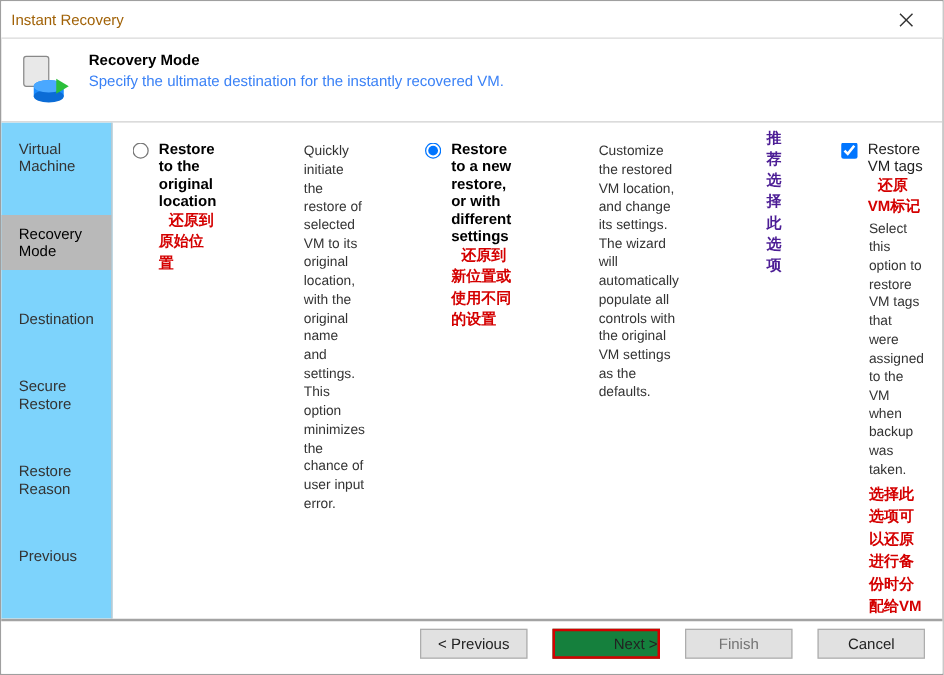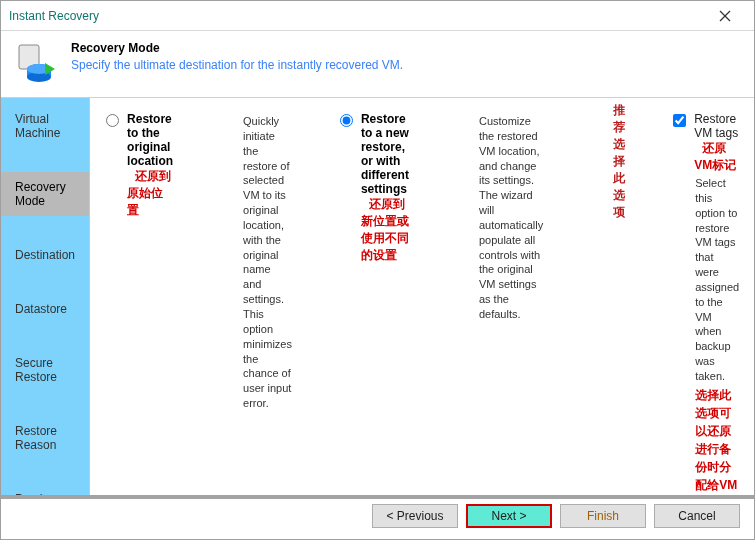--- a/index.html
+++ b/index.html
@@ -1,43 +1,43 @@
 <!DOCTYPE html>
 <html><head>
 <meta charset="utf-8">
 <style>
   * { box-sizing: border-box; margin: 0; padding: 0; }
   body { font-family: "Segoe UI", Tahoma, sans-serif; font-size: 12px; background: #fff; color: #222; width: 755px; height: 540px; overflow: hidden; }
   .window { width: 755px; height: 540px; border: 1px solid #9f9f9f; display: flex; flex-direction: column; background: #fff; }
   .titlebar { height: 30px; background: #fff; border-bottom: 1px solid #d9d9d9; display: flex; align-items: center; padding: 0 8px; }
-  .titlebar-text { flex: 1; font-size: 12px; color: #0f766e; }
+  .titlebar-text { flex: 1; font-size: 12px; color: #a16207; }
   .close-btn { width: 42px; height: 28px; display: flex; align-items: center; justify-content: center; cursor: pointer; }
   .close-btn svg { width: 12px; height: 12px; }
   .header { display: flex; align-items: flex-start; padding: 10px 14px 14px 14px; border-bottom: 1px solid #d0d0d0; gap: 14px; }
   .header-icon { width: 42px; height: 42px; flex-shrink: 0; }
   .header-text h2 { font-size: 12px; font-weight: 700; color: #000; margin-bottom: 3px; }
   .header-text p { font-size: 12px; color: #3b82f6; }
   .body { flex: 1; display: flex; overflow: hidden; }
   .sidebar { width: 183px; border-right: 1px solid #c8c8c8; background: #7dd3fc; display: flex; flex-direction: column; padding-top: 6px; gap: 24px; }
   .sidebar-item { padding: 8px 14px 8px 14px; font-size: 12px; color: #333; cursor: pointer; }
   .sidebar-item.active { background: #b9b9b9; color: #000; }
   .content { flex: 1; padding: 14px 16px 10px 16px; display: flex; flex-direction: row; position: relative; gap: 48px; }
   .radio-row { display: flex; align-items: flex-start; gap: 8px; margin-bottom: 4px; }
   .radio-row input[type=radio] { margin-top: 2px; }
   .opt-title { font-size: 12px; font-weight: 700; color: #000; }
   .annot { color: #d40000; font-weight: 700; font-size: 12px; margin-left: 8px; }
   .opt-desc { font-size: 11px; color: #333; margin-left: 22px; margin-top: 2px; margin-bottom: 14px; line-height: 1.35; }
-  .annot-block { color: #b91c1c; font-weight: 700; font-size: 12px; margin-left: 22px; margin-top: -10px; margin-bottom: 14px; }
+  .annot-block { color: #4c1d95; font-weight: 700; font-size: 12px; margin-left: 22px; margin-top: -10px; margin-bottom: 14px; }
   .check-row { display: flex; align-items: flex-start; gap: 8px; }
   .check-row input[type=checkbox] { margin-top: 2px; }
   .tags-block { margin-top: auto; }
-  .buttons { height: 44px; border-top: 4px solid #a3a3a3; display: flex; justify-content: flex-end; align-items: center; gap: 8px; padding: 0 14px 6px 0; background: #fff; }
+  .buttons { height: 44px; border-top: 2px solid #a3a3a3; display: flex; justify-content: flex-end; align-items: center; gap: 20px; padding: 0 14px 6px 0; background: #fff; }
   .btn { min-width: 86px; height: 24px; border: 1px solid #adadad; background: #e1e1e1; font-size: 12px; color: #222; cursor: pointer; }
-  .btn:disabled { color: #a16207; cursor: default; }
-  .btn.primary { border: 2px solid #d40000; background: #5eead4; }
+  .btn:disabled { color: #737373; cursor: default; }
+  .btn.primary { border: 2px solid #d40000; background: #15803d; text-align: right; }
   .annot-line { color: #d40000; font-weight: 700; font-size: 12px; margin-left: 22px; line-height: 1.5; }
 </style>
 </head>
 <body>
 
 <div class="window">
 
   <div class="titlebar">
     <span class="titlebar-text">Instant Recovery</span>
     <div class="close-btn">
@@ -64,21 +64,20 @@
       <p>Specify the ultimate destination for the instantly recovered VM.</p>
     </div>
   </div>
 
   <div class="body">
 
     <div class="sidebar">
       <div class="sidebar-item"><span>Virtual Machine</span></div>
       <div class="sidebar-item active"><span>Recovery Mode</span></div>
       <div class="sidebar-item"><span>Destination</span></div>
-      <div class="sidebar-item"><span>Datastore</span></div>
       <div class="sidebar-item"><span>Secure Restore</span></div>
       <div class="sidebar-item"><span>Restore Reason</span></div>
       <div class="sidebar-item"><span>Previous</span></div>
     </div>
 
     <div class="content">
 
       <div class="radio-row">
         <input type="radio" name="mode" style="">
         <span>

